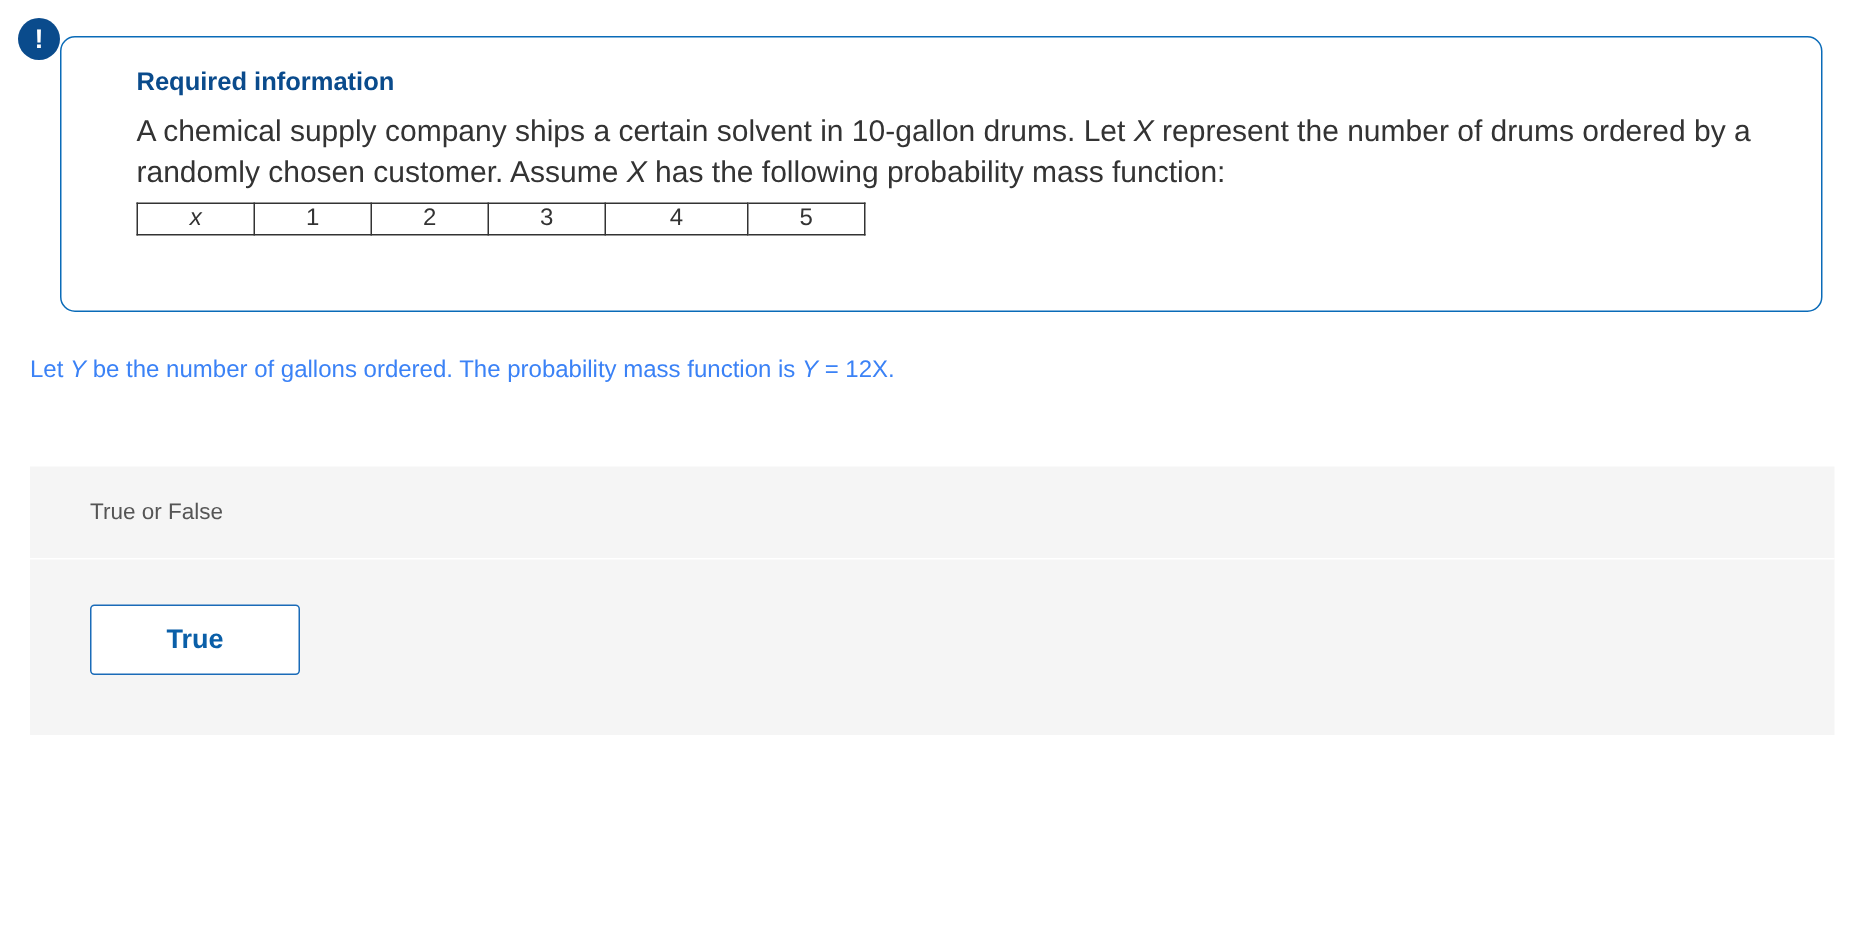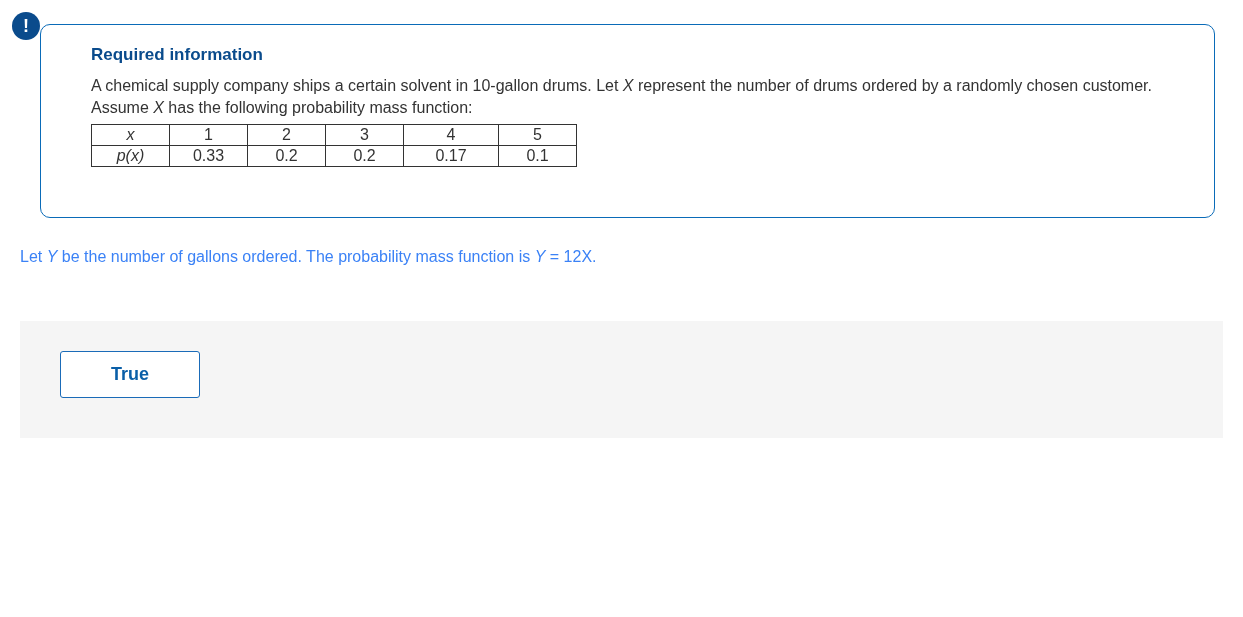--- a/index.html
+++ b/index.html
@@ -41,21 +41,21 @@
       position: relative;
     }
     .heading {
       color: #0a4b8c;
       font-weight: bold;
       font-size: 17px;
       margin-bottom: 10px;
     }
     .problem-text {
       color: #333;
-      font-size: 16px;
+      font-size: 20px;
       line-height: 1.35;
       margin-bottom: 6px;
     }
     .italic-var {
       font-style: italic;
     }
     .pmf-table {
       border-collapse: collapse;
       margin-top: 4px;
     }
@@ -125,33 +125,26 @@
   <table class="pmf-table">
     <tbody>
         <tr>
       <td><span class="italic-var">x</span></td>
       <td>1</td>
       <td>2</td>
       <td>3</td>
       <td class="wide">4</td>
       <td>5</td>
     </tr>
-    <tr>
-      <td><span class="italic-var">p(x)</span></td>
-      <td>0.33</td>
-      <td>0.2</td>
-      <td>0.2</td>
-      <td class="wide">0.17</td>
-      <td>0.1</td>
-    </tr>
   </tbody>
     </table>
 </div>
 
 <div class="question-text">
   <span>Let </span><span class="italic-var">Y</span><span> be the number of gallons ordered. The probability mass function is </span><span class="italic-var">Y</span><span> = 12X.</span>
 </div>
 
 <div class="answer-block">
+  <div class="answer-header">True or False</div>
   <div class="answer-buttons">
     <button class="tf-btn">True</button>
   </div>
 </div>
 
 </body></html>

